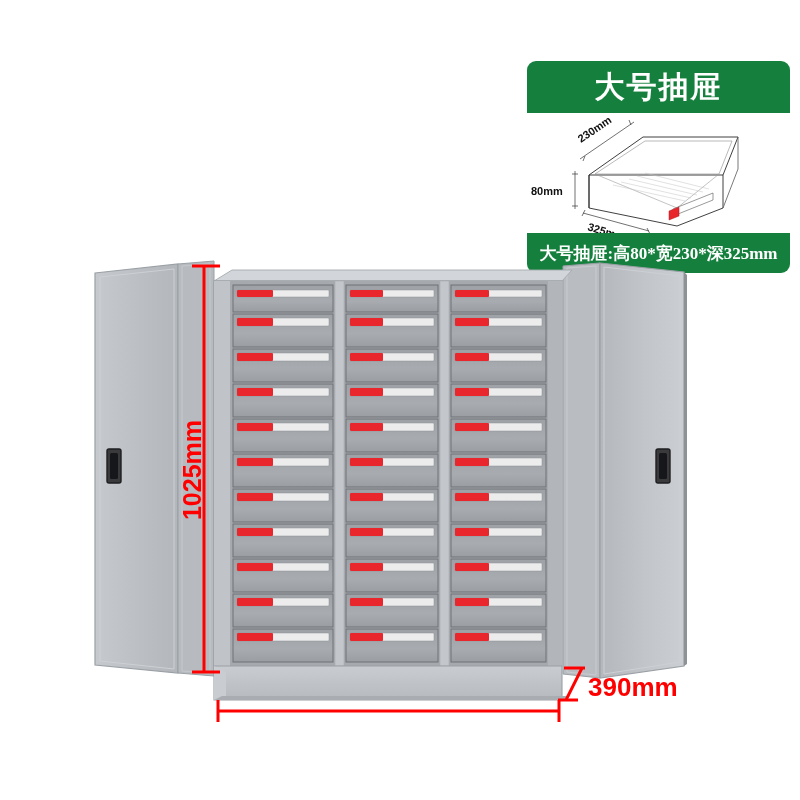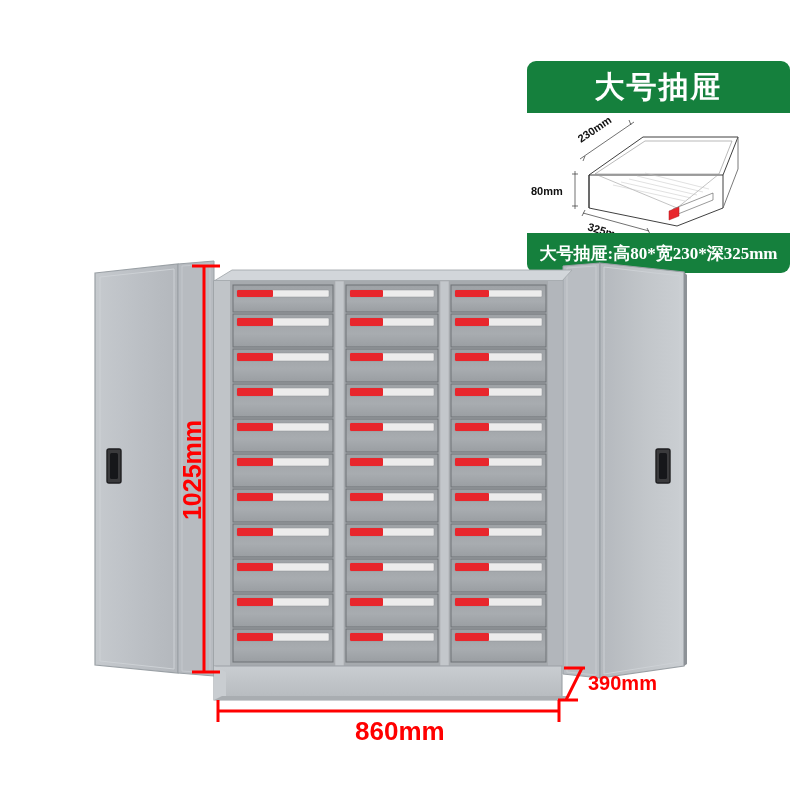--- a/index.html
+++ b/index.html
@@ -45,21 +45,21 @@
     position:absolute;color:#ff0000;font-weight:bold;
     font-family:"Liberation Sans","DejaVu Sans",sans-serif;
     white-space:nowrap;
   }
   .dim-height{
     left:178px;top:420px;font-size:25px;
     writing-mode:vertical-rl;text-orientation:mixed;
     transform:rotate(180deg);
   }
   .dim-width{left:355px;top:716px;font-size:26px;}
-  .dim-depth{left:588px;top:672px;font-size:20px;}
+  .dim-depth{left:588px;top:672px;font-size:26px;}
 </style>
 </head>
 <body>
 
 <div class="inset-card">
 
   <div class="inset-title">大号抽屉</div>
 
   <div class="inset-body">
     <svg class="inset-svg" width="263" height="120" viewBox="0 0 263 120">
@@ -407,15 +407,14 @@
 
       <g>
         <line x1="564" y1="668" x2="585" y2="668" stroke-width="3"></line>
         <line x1="582" y1="668" x2="566" y2="700" stroke-width="3"></line>
         <line x1="558" y1="700" x2="578" y2="700" stroke-width="3"></line>
       </g>
     </g>
   </svg>
 
   <div class="dim dim-height">1025mm</div>
-  <div class="dim dim-width">860mm</div>
   <div class="dim dim-depth">390mm</div>
 </div>
 
 </body></html>

